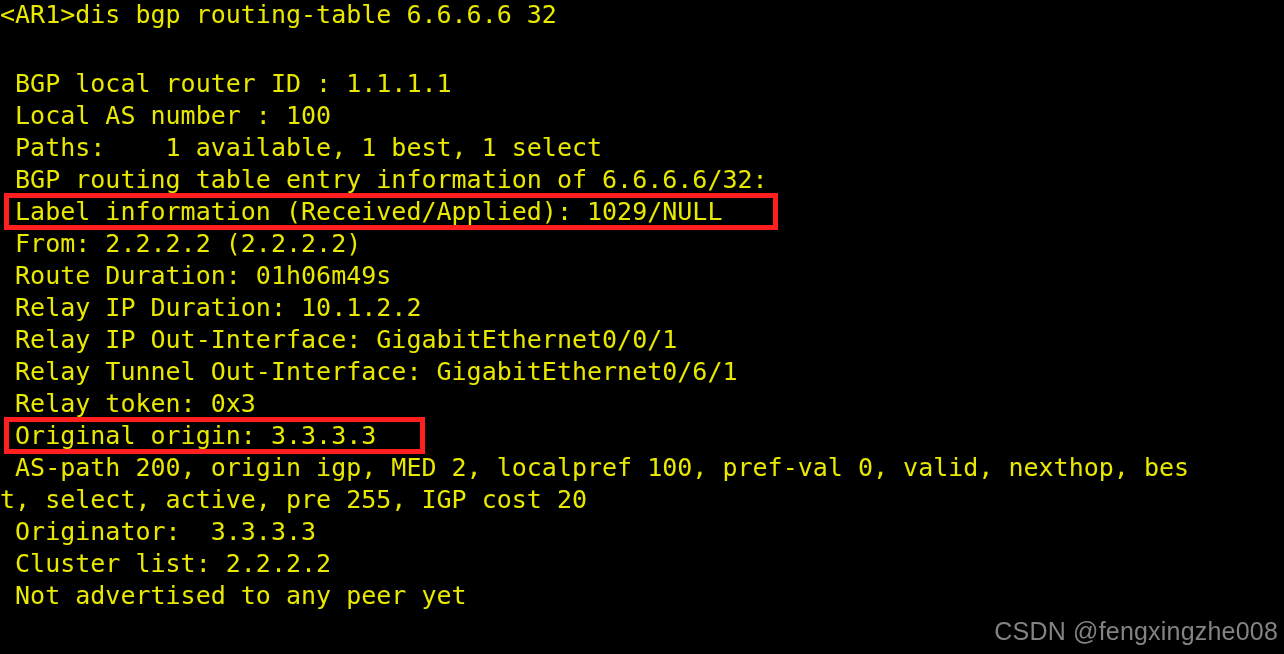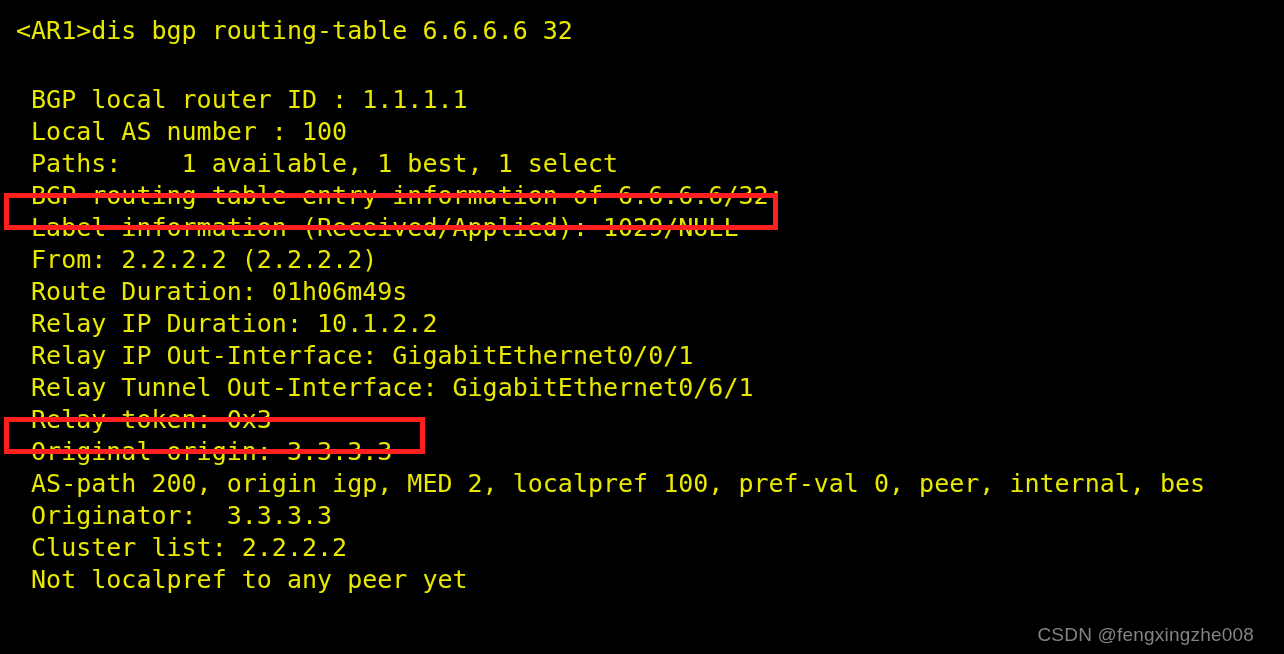--- a/index.html
+++ b/index.html
@@ -14,21 +14,21 @@
     position: relative;
     font-family: "DejaVu Sans Mono", "Liberation Mono", monospace;
   }
   #terminal {
     position: absolute;
     left: 0;
     top: 0;
     width: 1284px;
     height: 654px;
     background: #000000;
-    padding: 16px;
+    padding: 0;
     box-sizing: border-box;
   }
   .term-line {
     position: relative;
     height: 32px;
     line-height: 32px;
     font-size: 25px;
     letter-spacing: 0px;
     color: #e8e800;
     white-space: pre;
@@ -61,24 +61,24 @@
     top: 417px;
     width: 421px;
     height: 37px;
   }
   .lines-wrap {
     position: relative;
     z-index: 2;
   }
   #watermark {
     position: absolute;
-    right: 30px;
+    right: 6px;
     bottom: 8px;
     color: #9a9a9a;
-    font-size: 19px;
+    font-size: 25px;
     font-family: "Liberation Sans", sans-serif;
     letter-spacing: 0.2px;
     z-index: 4;
     opacity: 0.85;
   }
 </style>
 </head>
 <body>
 
 <div id="terminal">
@@ -91,23 +91,24 @@
     <div class="term-line"> Paths:    1 available, 1 best, 1 select</div>
     <div class="term-line"> BGP routing table entry information of 6.6.6.6/32:</div>
     <div class="term-line"> Label information (Received/Applied): 1029/NULL</div>
     <div class="term-line"> From: 2.2.2.2 (2.2.2.2)</div>
     <div class="term-line"> Route Duration: 01h06m49s</div>
     <div class="term-line"> Relay IP Duration: 10.1.2.2</div>
     <div class="term-line"> Relay IP Out-Interface: GigabitEthernet0/0/1</div>
     <div class="term-line"> Relay Tunnel Out-Interface: GigabitEthernet0/6/1</div>
     <div class="term-line"> Relay token: 0x3</div>
     <div class="term-line"> Original origin: 3.3.3.3</div>
-    <div class="term-line"> AS-path 200, origin igp, MED 2, localpref 100, pref-val 0, peer, internal, bes</div>
+    <div class="term-line"> AS-path 200, origin igp, MED 2, localpref 100, pref-val 0, valid, nexthop, bes</div>
+    <div class="term-line">t, select, active, pre 255, IGP cost 20</div>
     <div class="term-line"> Originator:  3.3.3.3</div>
     <div class="term-line"> Cluster list: 2.2.2.2</div>
-    <div class="term-line"> Not localpref to any peer yet</div>
+    <div class="term-line"> Not advertised to any peer yet</div>
   </div>
 
   <div class="highlight-box" id="hl-label"></div>
   <div class="highlight-box" id="hl-nexthop"></div>
 
   <div id="watermark">CSDN @fengxingzhe008</div>
 </div>
 
 </body></html>

